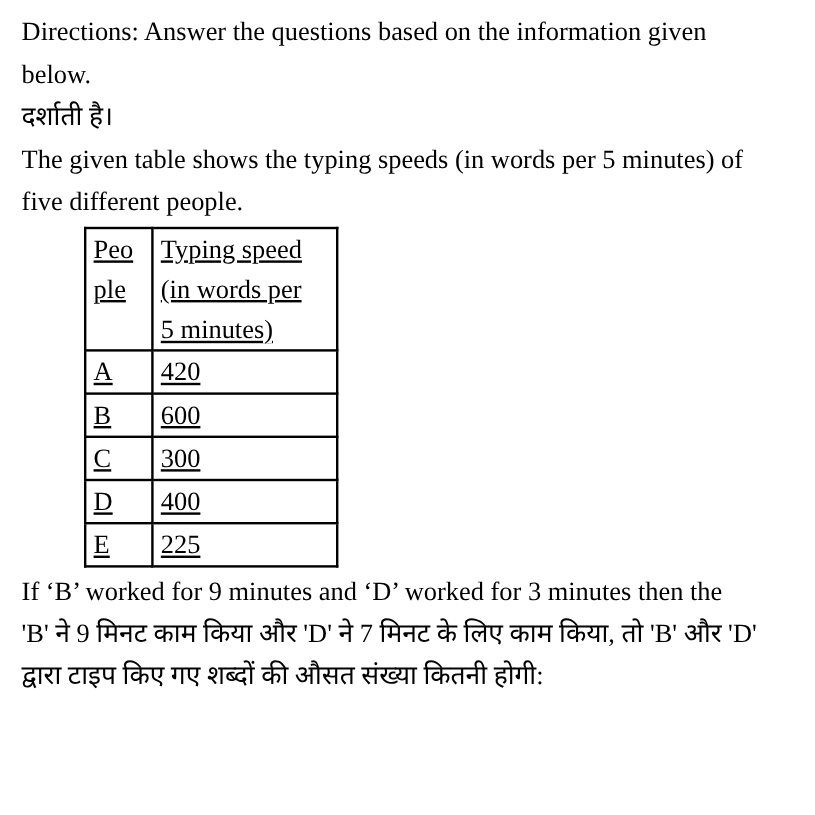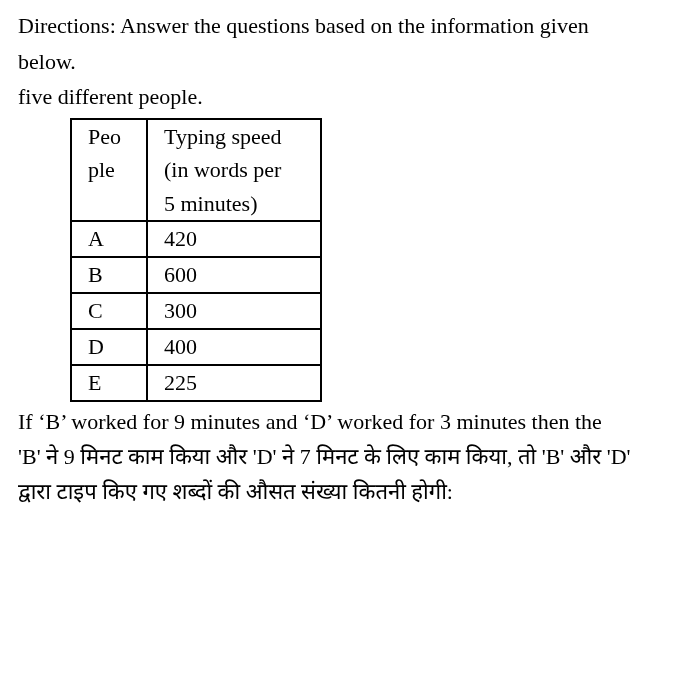--- a/index.html
+++ b/index.html
@@ -25,36 +25,39 @@
     line-height: 34.8px;
     white-space: nowrap;
   }
   table.speed-table {
     border-collapse: collapse;
     margin: 3px 0 3px 52px;
   }
   table.speed-table td {
     border: 2px solid #000000;
     vertical-align: top;
-    padding: 0 16px;
+    padding: 0 6px;
     line-height: 34px;
+    text-decoration: underline;
   }
   td.person-col { width: 42px; }
   td.speed-col  { width: 140px; }
   .cell-line { white-space: nowrap; line-height: 33.5px; }
   tr.data-row td { height: 33px; }
 </style>
 </head>
 <body>
 
 <div class="page">
 
   <div class="line">Directions: Answer the questions based on the information given</div>
   <div class="line">below.</div>
 
+  <div class="line">दर्शाती है।</div>
+  <div class="line">The given table shows the typing speeds (in words per 5 minutes) of</div>
   <div class="line">five different people.</div>
 
   <table class="speed-table">
     <tbody>
       <tr>
         <td class="person-col">
           <div class="cell-line">Peo</div>
           <div class="cell-line">ple</div>
         </td>
         <td class="speed-col">

